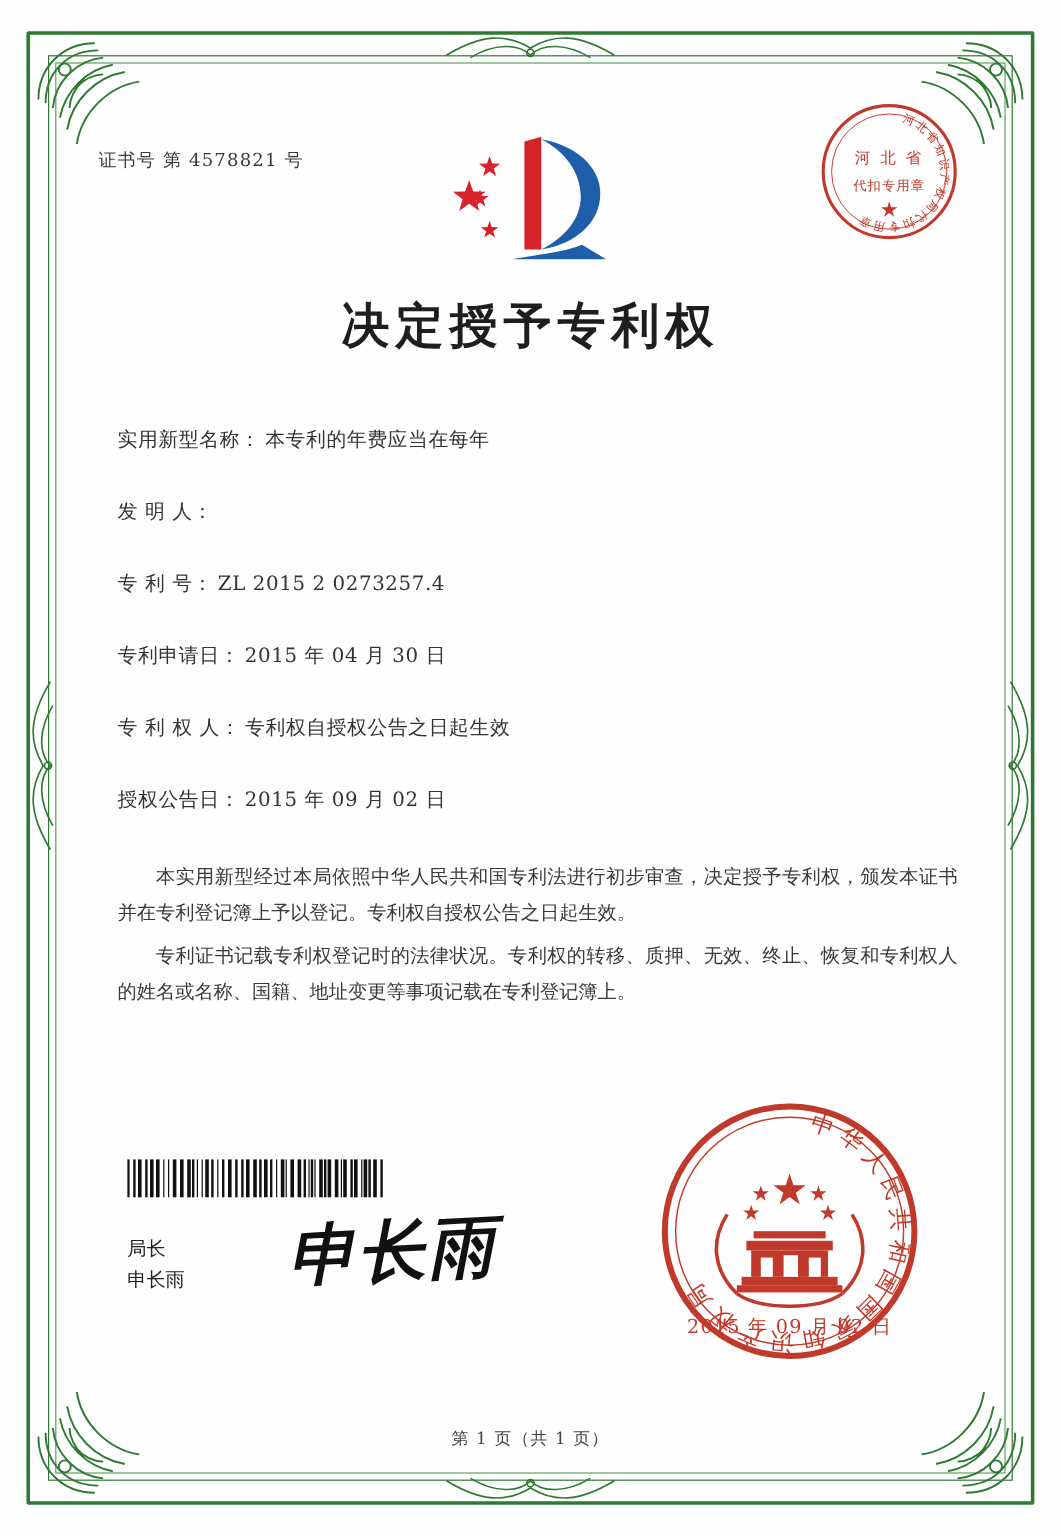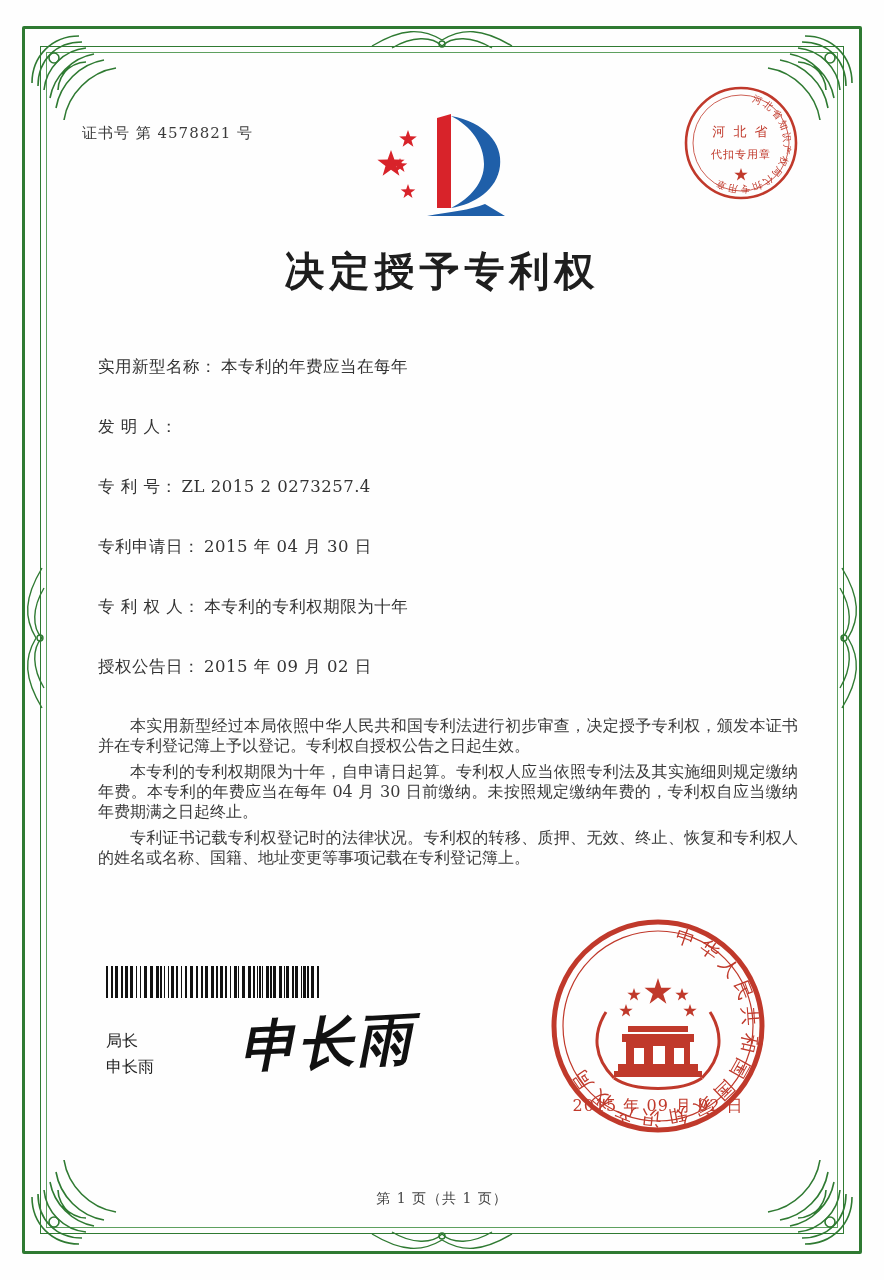--- a/index.html
+++ b/index.html
@@ -131,21 +131,21 @@
     letter-spacing: 0.5px;
   }
 
   .paras {
     position: absolute;
     left: 38px;
     right: 26px;
     top: 650px;
     font-family: "DejaVu Serif", "Liberation Serif", serif;
     font-size: 16px;
-    line-height: 20px;
+    line-height: 30px;
     color: #3a3a3a;
     text-align: justify;
   }
   .paras p {
     margin: 0 0 6px 0;
     text-indent: 32px;
   }
 
   
   .barcode {
@@ -368,31 +368,30 @@
       <div class="field">
         <span class="lbl">专  利  号：</span>
         <span class="val">ZL 2015 2 0273257.4</span>
       </div>
       <div class="field">
         <span class="lbl">专利申请日：</span>
         <span class="val">2015 年 04 月 30 日</span>
       </div>
       <div class="field">
         <span class="lbl">专 利 权 人：</span>
-        <span class="val">本专利的专利权期限为十年</span>
+        <span class="val">专利权自授权公告之日起生效</span>
       </div>
       <div class="field">
         <span class="lbl">授权公告日：</span>
         <span class="val">2015 年 09 月 02 日</span>
       </div>
     </div>
 
     <div class="paras">
       <p>本实用新型经过本局依照中华人民共和国专利法进行初步审查，决定授予专利权，颁发本证书并在专利登记簿上予以登记。专利权自授权公告之日起生效。</p>
-      <p>本专利的专利权期限为十年，自申请日起算。专利权人应当依照专利法及其实施细则规定缴纳年费。本专利的年费应当在每年 04 月 30 日前缴纳。未按照规定缴纳年费的，专利权自应当缴纳年费期满之日起终止。</p>
       <p>专利证书记载专利权登记时的法律状况。专利权的转移、质押、无效、终止、恢复和专利权人的姓名或名称、国籍、地址变更等事项记载在专利登记簿上。</p>
     </div>
 
     <div class="barcode" id="barcode">
         <i style="width: 2px; background: rgb(17, 17, 17);"></i>
         <i style="width: 3px; background: transparent;"></i>
         <i style="width: 2px; background: rgb(17, 17, 17);"></i>
         <i style="width: 2px; background: transparent;"></i>
         <i style="width: 3px; background: rgb(17, 17, 17);"></i>
         <i style="width: 3px; background: transparent;"></i>

